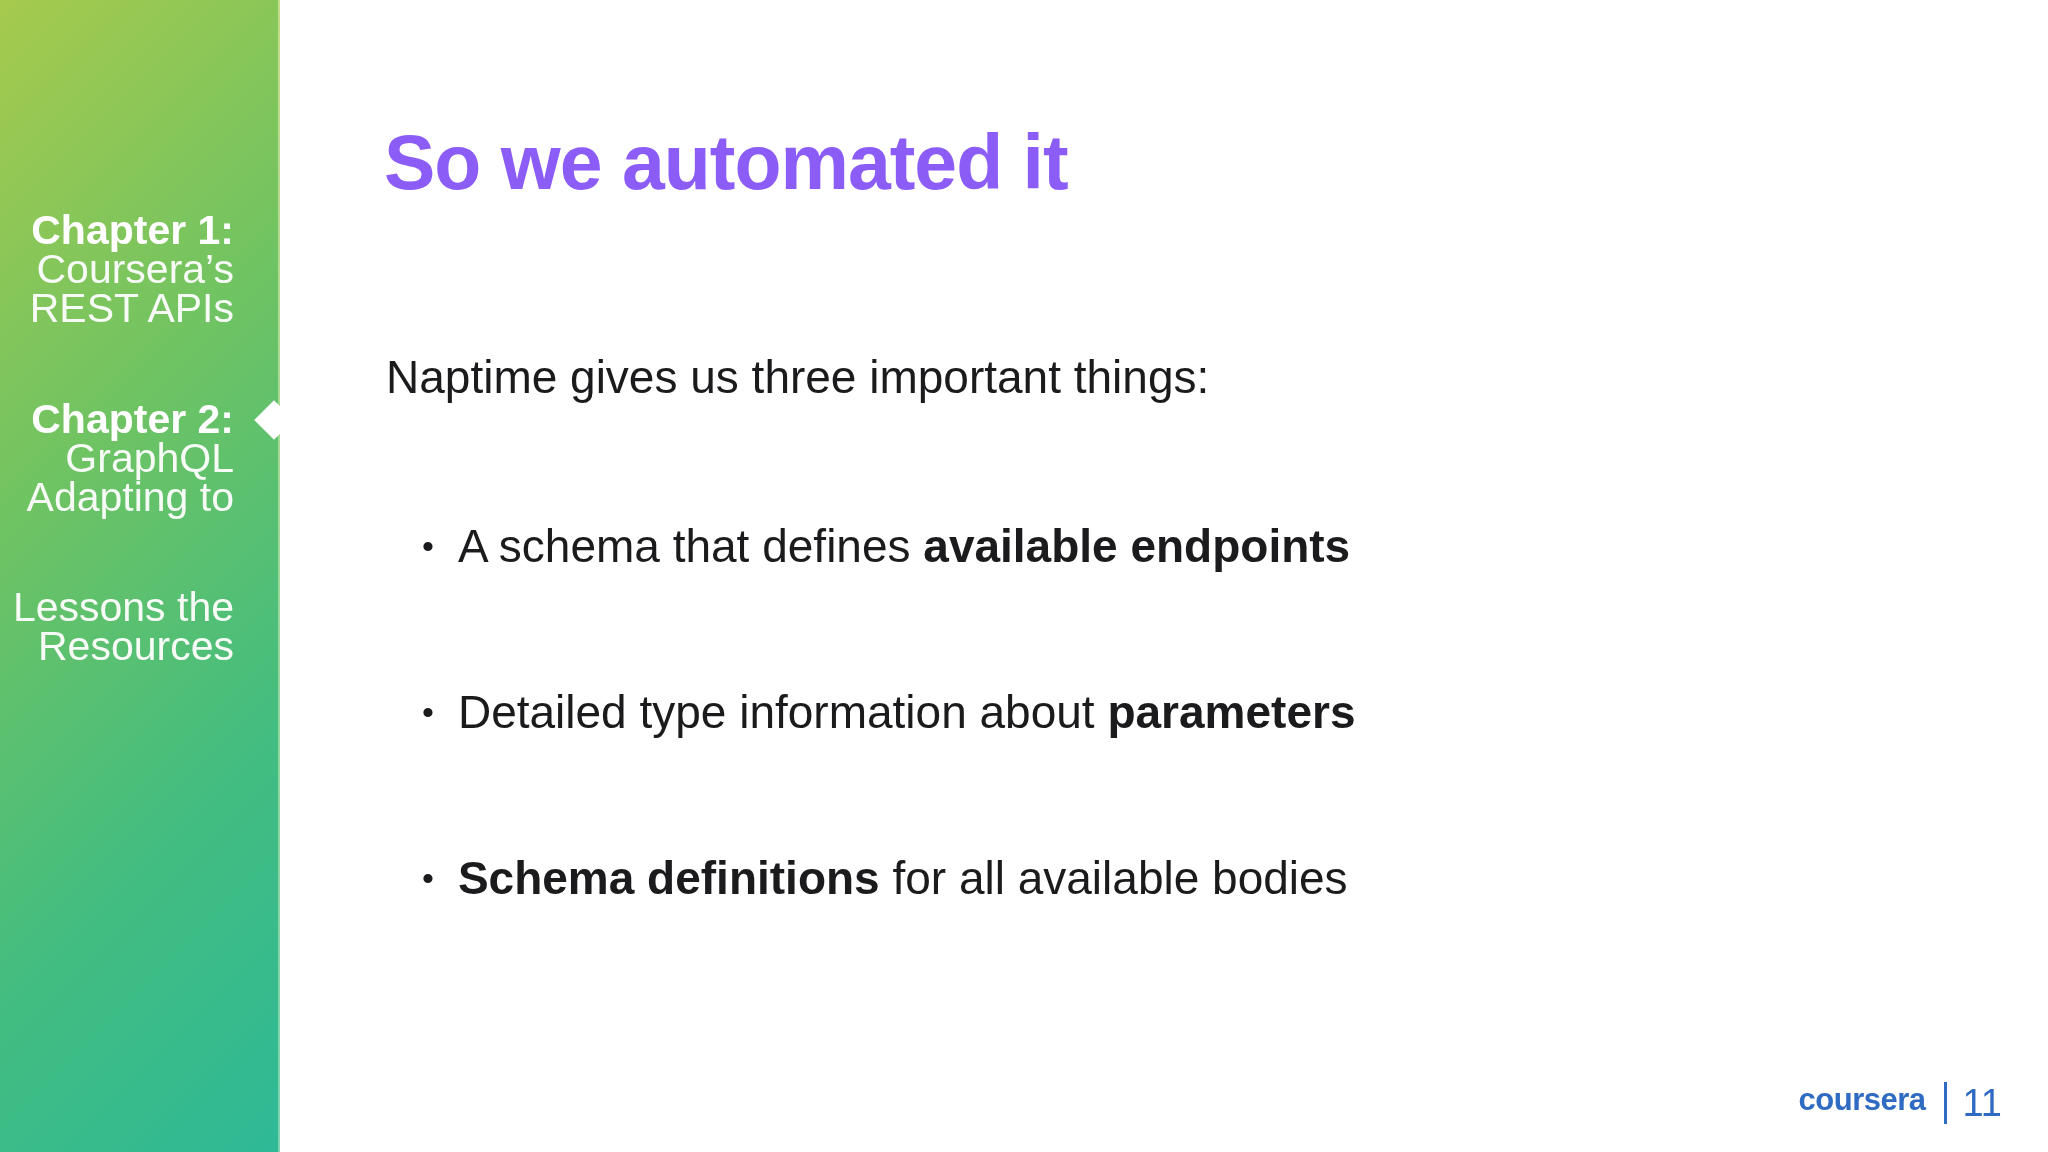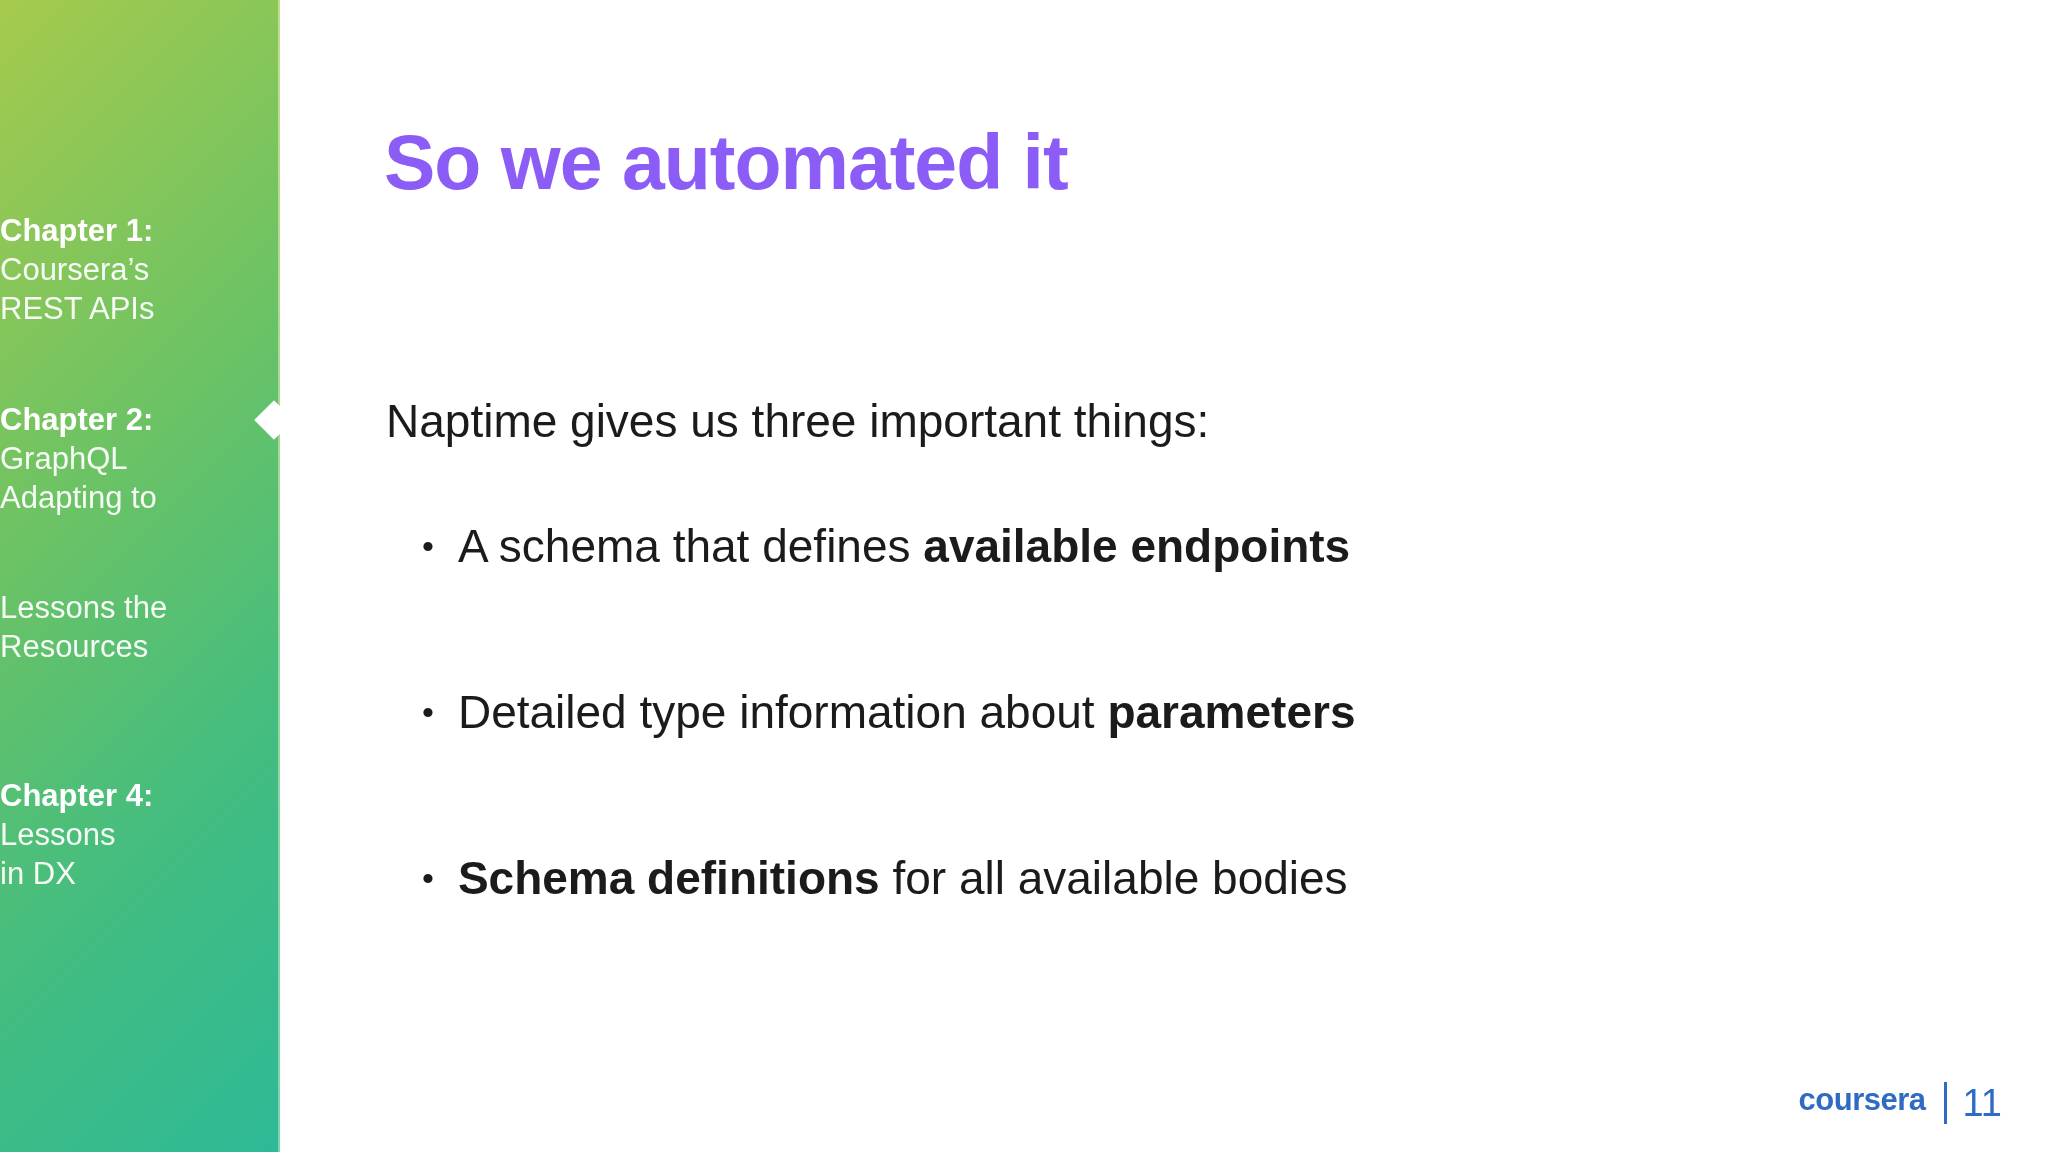--- a/index.html
+++ b/index.html
@@ -15,22 +15,23 @@
   
   .sidebar {
     position: absolute; left: 0; top: 0;
     width: 280px; height: 1152px;
     background: linear-gradient(135deg, #a6ca4d 0%, #6ec363 38%, #43bd80 70%, #2eb996 100%);
     border-right: 2px solid rgba(255,255,255,0.35);
   }
   .chapter {
     position: absolute; left: 0; width: 256px;
     padding-right: 22px;
+    text-align: right;
     color: #ffffff;
-    font-size: 31px; line-height: 39px;
+    font-size: 41px; line-height: 39px;
     cursor: pointer;
   }
   .chapter .ch-label { font-weight: 700; color: #ffffff; display: block; }
   .chapter .ch-line { font-weight: 400; color: #f6fbf6; display: block; }
   .chapter-1 { top: 211px; }
   .chapter-2 { top: 400px; }
   .chapter-3 { top: 588px; }
   .chapter-4 { top: 776px; }
   .active-marker {
     position: absolute;
@@ -43,21 +44,21 @@
   
   .slide-title {
     position: absolute; left: 384px; top: 118px;
     font-size: 77px; font-weight: 700;
     color: #8b5cf6; letter-spacing: -1px;
     white-space: nowrap;
   }
   .intro-text {
     position: absolute; left: 386px; top: 350px;
     font-size: 46px; font-weight: 400;
-    color: #1b1b1d; white-space: nowrap; margin-top: 44px;
+    color: #1b1b1d; white-space: nowrap;
   }
   .bullet-item {
     position: absolute; left: 422px;
     font-size: 46px; font-weight: 400;
     color: #1b1b1d; white-space: nowrap;
     display: flex; align-items: center;
   }
   .bullet-1 { top: 517px; }
   .bullet-2 { top: 683px; }
   .bullet-3 { top: 849px; }
@@ -101,25 +102,20 @@
     </div>
     <div class="chapter chapter-2">
       <span class="ch-label">Chapter 2:</span>
       <span class="ch-line">GraphQL</span>
       <span class="ch-line">Adapting to</span>
     </div>
     <div class="chapter chapter-3">
       <span class="ch-line">Lessons the</span>
       <span class="ch-line">Resources</span>
     </div>
-    <div class="chapter chapter-4">
-      <span class="ch-label">Chapter 4:</span>
-      <span class="ch-line">Lessons</span>
-      <span class="ch-line">in DX</span>
-    </div>
     <div class="active-marker"></div>
   </nav>
 
   <h1 class="slide-title">So we automated it</h1>
 
   <p class="intro-text">Naptime gives us three important things:</p>
 
   <div>
     <div class="bullet-item bullet-1">
       <span class="bullet-dot">•</span>

